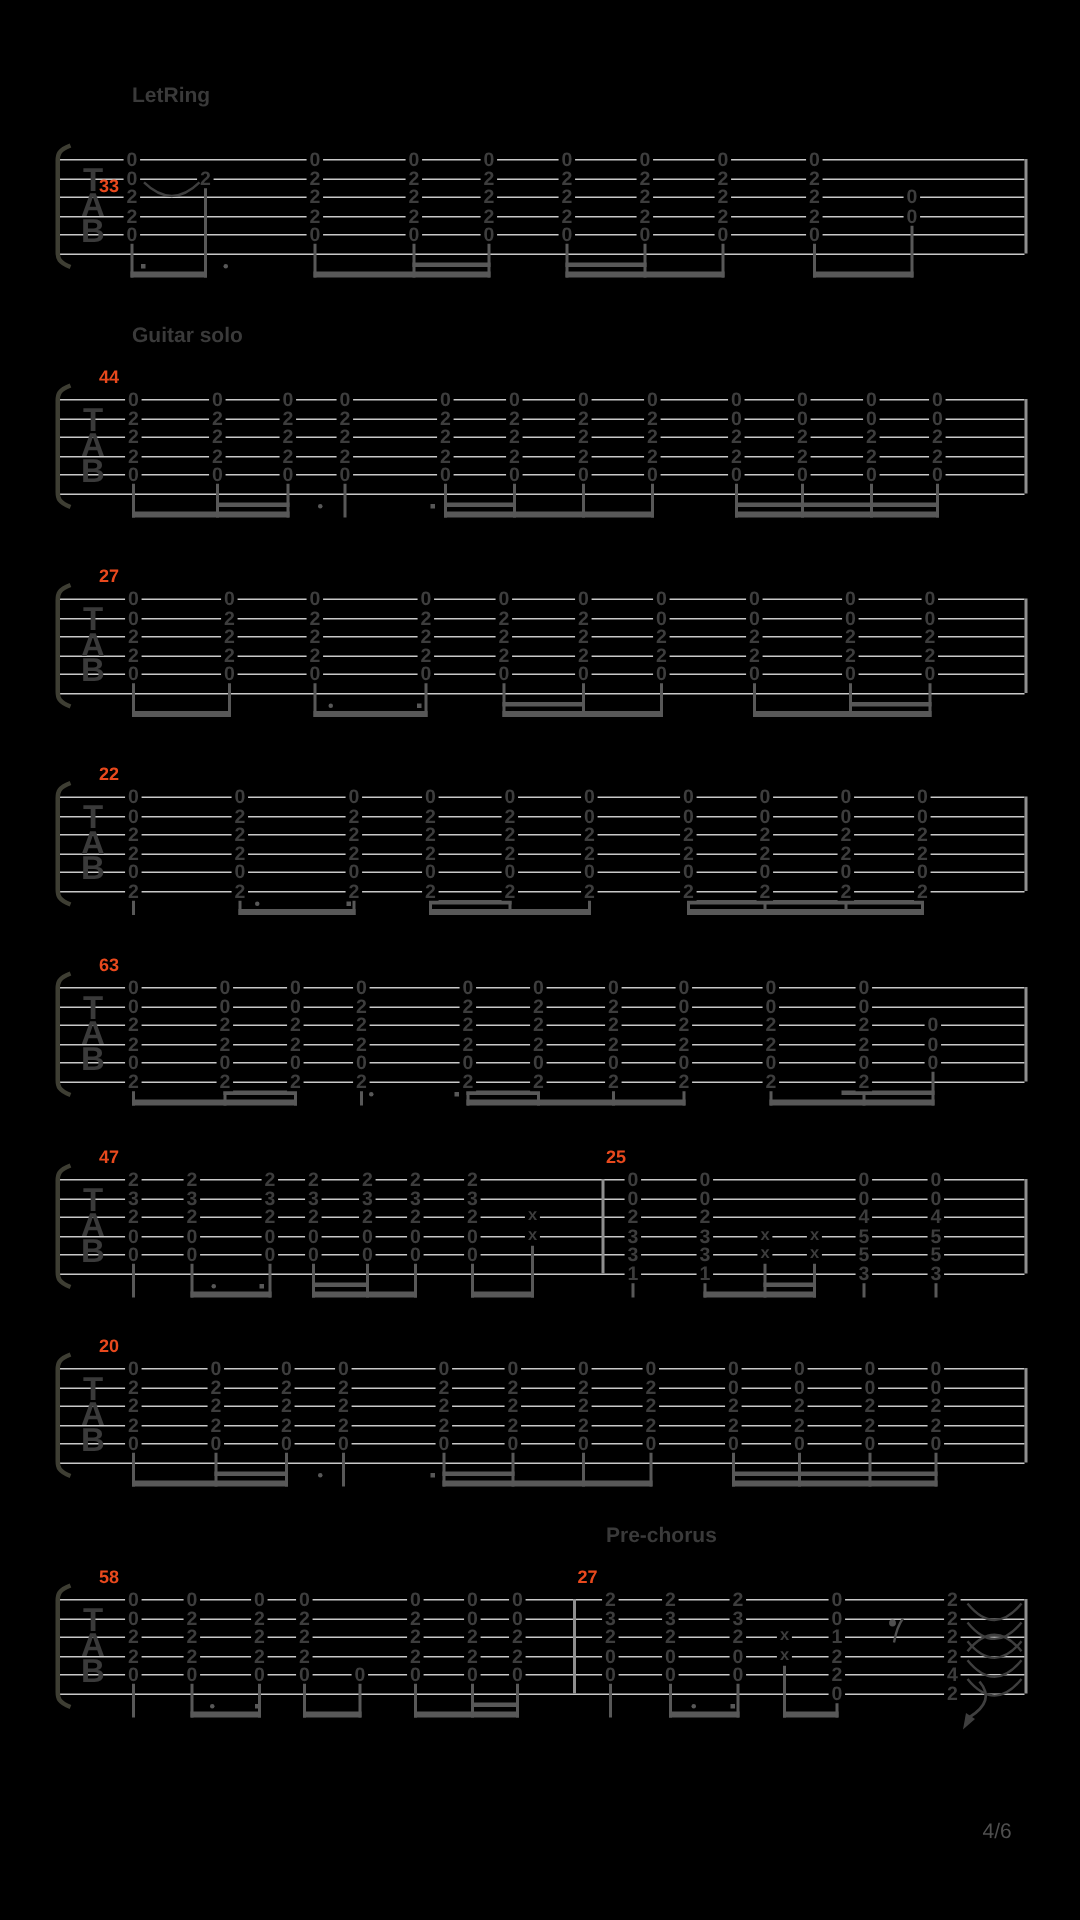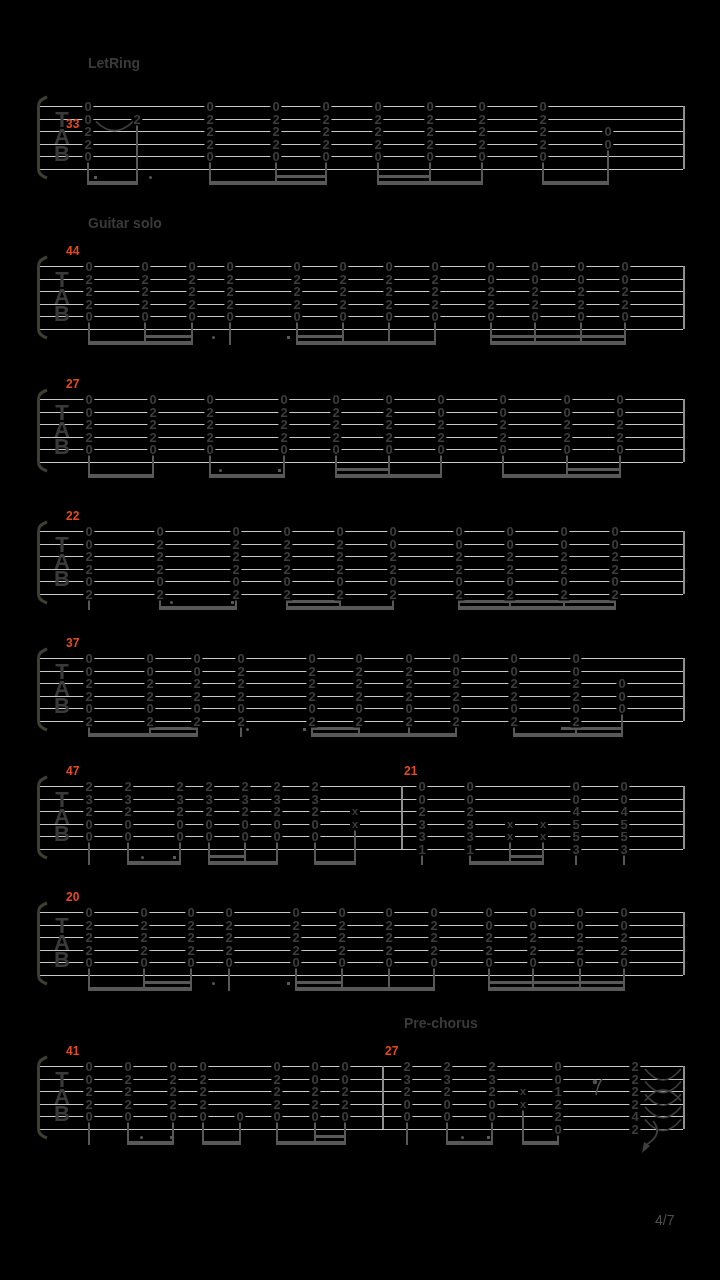--- a/index.html
+++ b/index.html
@@ -360,21 +360,21 @@
       <div class="hline" style="left: 38px; width: 645px; top: 658px; background: rgb(201, 201, 201);"></div>
       <div class="hline" style="left: 38px; width: 645px; top: 670.6px; background: rgb(201, 201, 201);"></div>
       <div class="hline" style="left: 38px; width: 645px; top: 683.2px; background: rgb(201, 201, 201);"></div>
       <div class="hline" style="left: 38px; width: 645px; top: 695.8px; background: rgb(201, 201, 201);"></div>
       <div class="hline" style="left: 38px; width: 645px; top: 708.4px; background: rgb(201, 201, 201);"></div>
       <div class="hline" style="left: 38px; width: 645px; top: 721px; background: rgb(201, 201, 201);"></div>
       <div class="vline" style="left: 683px; top: 658px; height: 63px; background: rgb(143, 143, 143);"></div>
       <div class="clef" style="left: 62px; top: 672px; color: rgb(58, 58, 58);">T</div>
       <div class="clef" style="left: 62px; top: 689px; color: rgb(58, 58, 58);">A</div>
       <div class="clef" style="left: 62px; top: 706px; color: rgb(58, 58, 58);">B</div>
-      <div class="mnum" style="left: 68px; top: 636px; color: rgb(232, 73, 29);">37</div>
+      <div class="mnum" style="left: 68px; top: 636px; color: rgb(232, 73, 29);">63</div>
       <div class="beam0" style="left: 88px; width: 110px; top: 733px; background: rgb(88, 88, 88);"></div>
       <div class="beam1" style="left: 149px; width: 49px; top: 727px; background: rgb(88, 88, 88);"></div>
       <div class="beam0" style="left: 311px; width: 146px; top: 733px; background: rgb(88, 88, 88);"></div>
       <div class="beam1" style="left: 311px; width: 49px; top: 727px; background: rgb(88, 88, 88);"></div>
       <div class="beam0" style="left: 513px; width: 110px; top: 733px; background: rgb(88, 88, 88);"></div>
       <div class="beam1" style="left: 561px; width: 62px; top: 727px; background: rgb(88, 88, 88);"></div>
       <div class="mark" style="left: 246px; top: 728px; background: rgb(88, 88, 88); border-radius: 50%;"></div>
       <div class="mark" style="left: 303px; top: 728px; background: rgb(88, 88, 88); border-radius: 0px;"></div>
       <div class="stem" style="left: 88px; top: 727px; height: 10px; background: rgb(88, 88, 88);"></div>
       <span class="note" style="left: 89px; top: 658px; color: rgb(61, 61, 61); background: rgb(0, 0, 0);">0</span>
@@ -455,21 +455,21 @@
       <div class="hline" style="left: 38px; width: 645px; top: 811.2px; background: rgb(201, 201, 201);"></div>
       <div class="hline" style="left: 38px; width: 645px; top: 823.8px; background: rgb(201, 201, 201);"></div>
       <div class="hline" style="left: 38px; width: 645px; top: 836.4px; background: rgb(201, 201, 201);"></div>
       <div class="hline" style="left: 38px; width: 645px; top: 849px; background: rgb(201, 201, 201);"></div>
       <div class="vline" style="left: 401px; top: 786px; height: 63px; background: rgb(143, 143, 143);"></div>
       <div class="vline" style="left: 683px; top: 786px; height: 63px; background: rgb(143, 143, 143);"></div>
       <div class="clef" style="left: 62px; top: 800px; color: rgb(58, 58, 58);">T</div>
       <div class="clef" style="left: 62px; top: 817px; color: rgb(58, 58, 58);">A</div>
       <div class="clef" style="left: 62px; top: 834px; color: rgb(58, 58, 58);">B</div>
       <div class="mnum" style="left: 68px; top: 764px; color: rgb(232, 73, 29);">47</div>
-      <div class="mnum" style="left: 406px; top: 764px; color: rgb(232, 73, 29);">21</div>
+      <div class="mnum" style="left: 406px; top: 764px; color: rgb(232, 73, 29);">25</div>
       <div class="beam0" style="left: 127px; width: 54px; top: 861px; background: rgb(88, 88, 88);"></div>
       <div class="beam0" style="left: 208px; width: 70px; top: 861px; background: rgb(88, 88, 88);"></div>
       <div class="beam1" style="left: 208px; width: 38px; top: 855px; background: rgb(88, 88, 88);"></div>
       <div class="beam0" style="left: 314px; width: 42px; top: 861px; background: rgb(88, 88, 88);"></div>
       <div class="beam0" style="left: 469px; width: 75px; top: 861px; background: rgb(88, 88, 88);"></div>
       <div class="beam1" style="left: 509px; width: 35px; top: 855px; background: rgb(88, 88, 88);"></div>
       <div class="mark" style="left: 141px; top: 856px; background: rgb(88, 88, 88); border-radius: 50%;"></div>
       <div class="mark" style="left: 173px; top: 856px; background: rgb(88, 88, 88); border-radius: 0px;"></div>
       <div class="stem" style="left: 88px; top: 842.4px; height: 22.6px; background: rgb(88, 88, 88);"></div>
       <span class="note" style="left: 89px; top: 786px; color: rgb(61, 61, 61); background: rgb(0, 0, 0);">2</span>
@@ -646,21 +646,21 @@
       <div class="hline" style="left: 38px; width: 645px; top: 1091.2px; background: rgb(201, 201, 201);"></div>
       <div class="hline" style="left: 38px; width: 645px; top: 1103.8px; background: rgb(201, 201, 201);"></div>
       <div class="hline" style="left: 38px; width: 645px; top: 1116.4px; background: rgb(201, 201, 201);"></div>
       <div class="hline" style="left: 38px; width: 645px; top: 1129px; background: rgb(201, 201, 201);"></div>
       <div class="vline" style="left: 382px; top: 1066px; height: 63px; background: rgb(143, 143, 143);"></div>
       <div class="vline" style="left: 683px; top: 1066px; height: 63px; background: rgb(143, 143, 143);"></div>
       <div class="clef" style="left: 62px; top: 1080px; color: rgb(58, 58, 58);">T</div>
       <div class="clef" style="left: 62px; top: 1097px; color: rgb(58, 58, 58);">A</div>
       <div class="clef" style="left: 62px; top: 1114px; color: rgb(58, 58, 58);">B</div>
       <div class="slabel" style="left: 404px; top: 1015px; color: rgb(58, 58, 58);">Pre-chorus</div>
-      <div class="mnum" style="left: 68px; top: 1044px; color: rgb(232, 73, 29);">41</div>
+      <div class="mnum" style="left: 68px; top: 1044px; color: rgb(232, 73, 29);">58</div>
       <div class="mnum" style="left: 387px; top: 1044px; color: rgb(232, 73, 29);">27</div>
       <div class="beam0" style="left: 127px; width: 47px; top: 1141px; background: rgb(88, 88, 88);"></div>
       <div class="beam0" style="left: 202px; width: 39px; top: 1141px; background: rgb(88, 88, 88);"></div>
       <div class="beam0" style="left: 276px; width: 70px; top: 1141px; background: rgb(88, 88, 88);"></div>
       <div class="beam1" style="left: 314px; width: 32px; top: 1135px; background: rgb(88, 88, 88);"></div>
       <div class="beam0" style="left: 446px; width: 47px; top: 1141px; background: rgb(88, 88, 88);"></div>
       <div class="beam0" style="left: 522px; width: 37px; top: 1141px; background: rgb(88, 88, 88);"></div>
       <div class="mark" style="left: 140px; top: 1136px; background: rgb(88, 88, 88); border-radius: 50%;"></div>
       <div class="mark" style="left: 170px; top: 1136px; background: rgb(88, 88, 88); border-radius: 0px;"></div>
       <div class="mark" style="left: 461px; top: 1136px; background: rgb(88, 88, 88); border-radius: 50%;"></div>
@@ -737,21 +737,21 @@
       <span class="note" style="left: 558px; top: 1103.8px; color: rgb(61, 61, 61); background: rgb(0, 0, 0);">2</span>
       <span class="note" style="left: 558px; top: 1116.4px; color: rgb(61, 61, 61); background: rgb(0, 0, 0);">2</span>
       <span class="note" style="left: 558px; top: 1129px; color: rgb(61, 61, 61); background: rgb(0, 0, 0);">0</span>
       <span class="note" style="left: 635px; top: 1066px; color: rgb(61, 61, 61); background: rgb(0, 0, 0);">2</span>
       <span class="note" style="left: 635px; top: 1078.6px; color: rgb(61, 61, 61); background: rgb(0, 0, 0);">2</span>
       <span class="note" style="left: 635px; top: 1091.2px; color: rgb(61, 61, 61); background: rgb(0, 0, 0);">2</span>
       <span class="note" style="left: 635px; top: 1103.8px; color: rgb(61, 61, 61); background: rgb(0, 0, 0);">2</span>
       <span class="note" style="left: 635px; top: 1116.4px; color: rgb(61, 61, 61); background: rgb(0, 0, 0);">4</span>
       <span class="note" style="left: 635px; top: 1129px; color: rgb(61, 61, 61); background: rgb(0, 0, 0);">2</span>
     </div>
-  <div id="pageind" style="color: rgb(79, 79, 79);">4/7</div>
+  <div id="pageind" style="color: rgb(79, 79, 79);">4/6</div>
 <svg id="overlay" width="720" height="1280">
       <path d="M 47 97 C 39 100 38.5 103 38.5 107 L 38.5 168 C 38.5 172 39 175 47 178" fill="none" stroke="#3e3e33" stroke-width="3"></path>
       <path d="M 96 121.6 Q 114.5 139.6 133 121.6" fill="none" stroke="#3f3f3f" stroke-width="1.6"></path>
       <path d="M 47 257 C 39 260 38.5 263 38.5 267 L 38.5 328 C 38.5 332 39 335 47 338" fill="none" stroke="#3e3e33" stroke-width="3"></path>
       <path d="M 47 390 C 39 393 38.5 396 38.5 400 L 38.5 461 C 38.5 465 39 468 47 471" fill="none" stroke="#3e3e33" stroke-width="3"></path>
       <path d="M 47 522 C 39 525 38.5 528 38.5 532 L 38.5 593 C 38.5 597 39 600 47 603" fill="none" stroke="#3e3e33" stroke-width="3"></path>
       <path d="M 47 649 C 39 652 38.5 655 38.5 659 L 38.5 720 C 38.5 724 39 727 47 730" fill="none" stroke="#3e3e33" stroke-width="3"></path>
       <path d="M 47 777 C 39 780 38.5 783 38.5 787 L 38.5 848 C 38.5 852 39 855 47 858" fill="none" stroke="#3e3e33" stroke-width="3"></path>
       <path d="M 47 903 C 39 906 38.5 909 38.5 913 L 38.5 974 C 38.5 978 39 981 47 984" fill="none" stroke="#3e3e33" stroke-width="3"></path>
       <path d="M 47 1057 C 39 1060 38.5 1063 38.5 1067 L 38.5 1128 C 38.5 1132 39 1135 47 1138" fill="none" stroke="#3e3e33" stroke-width="3"></path>

